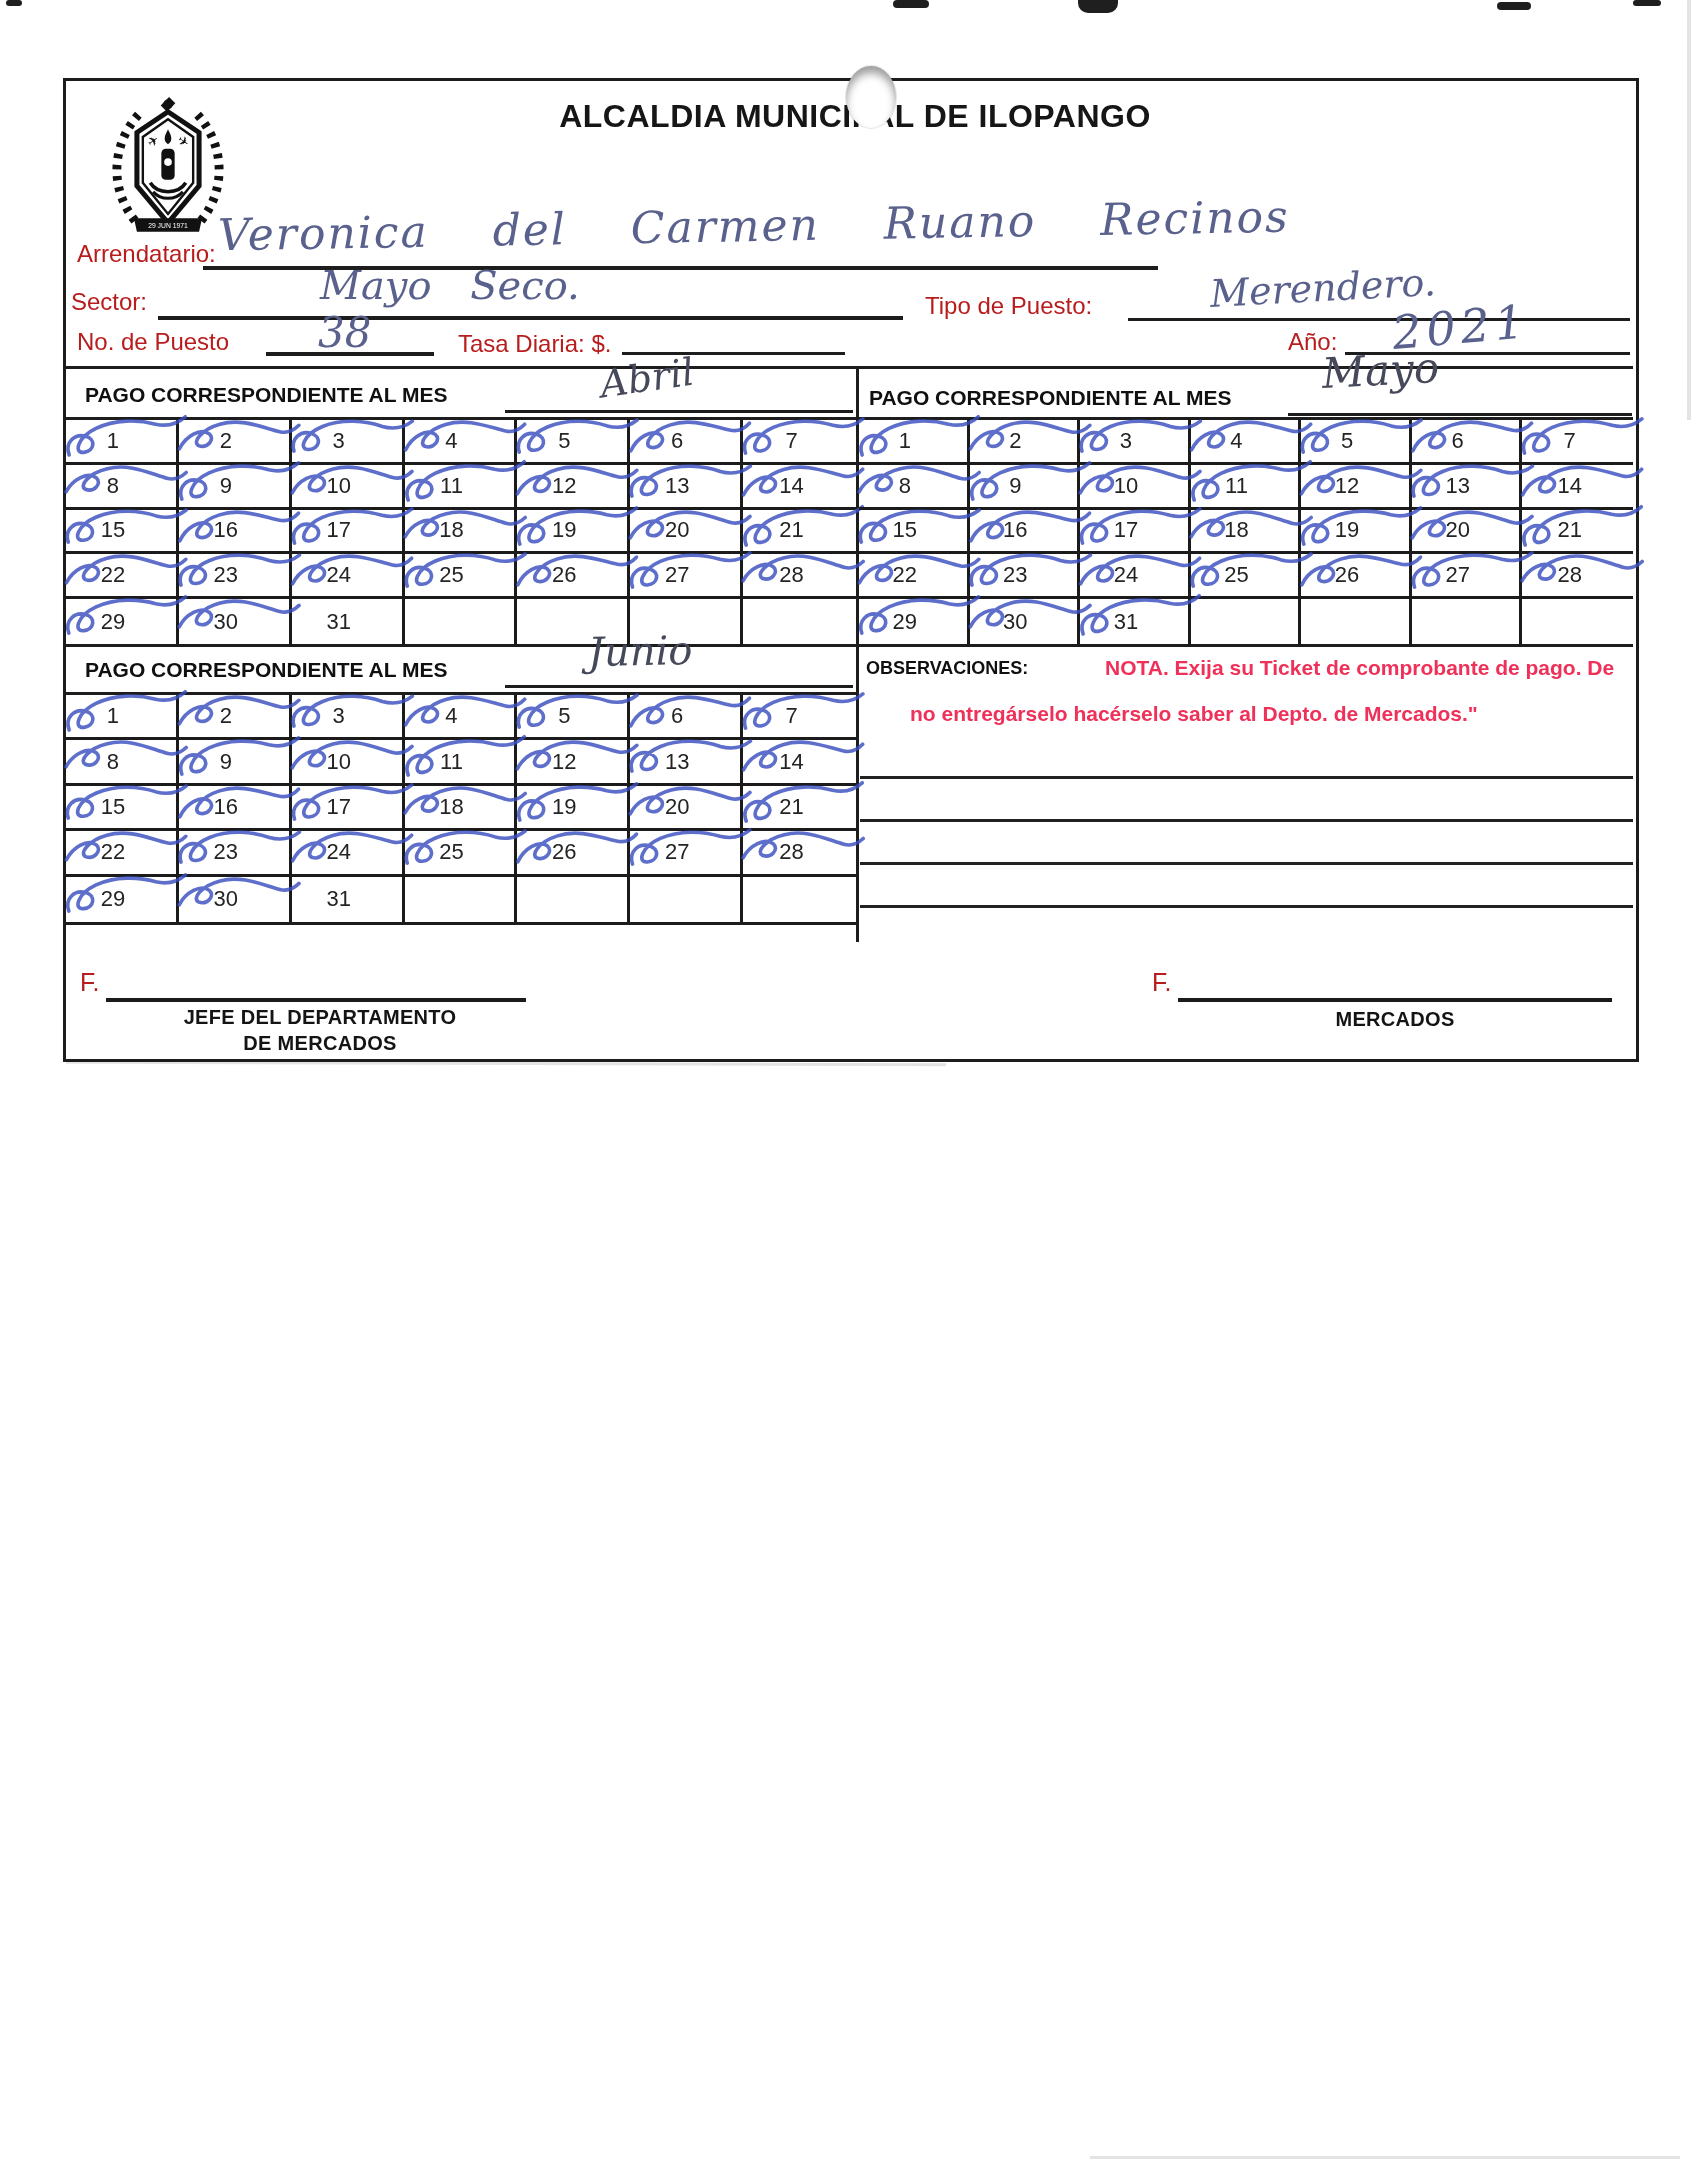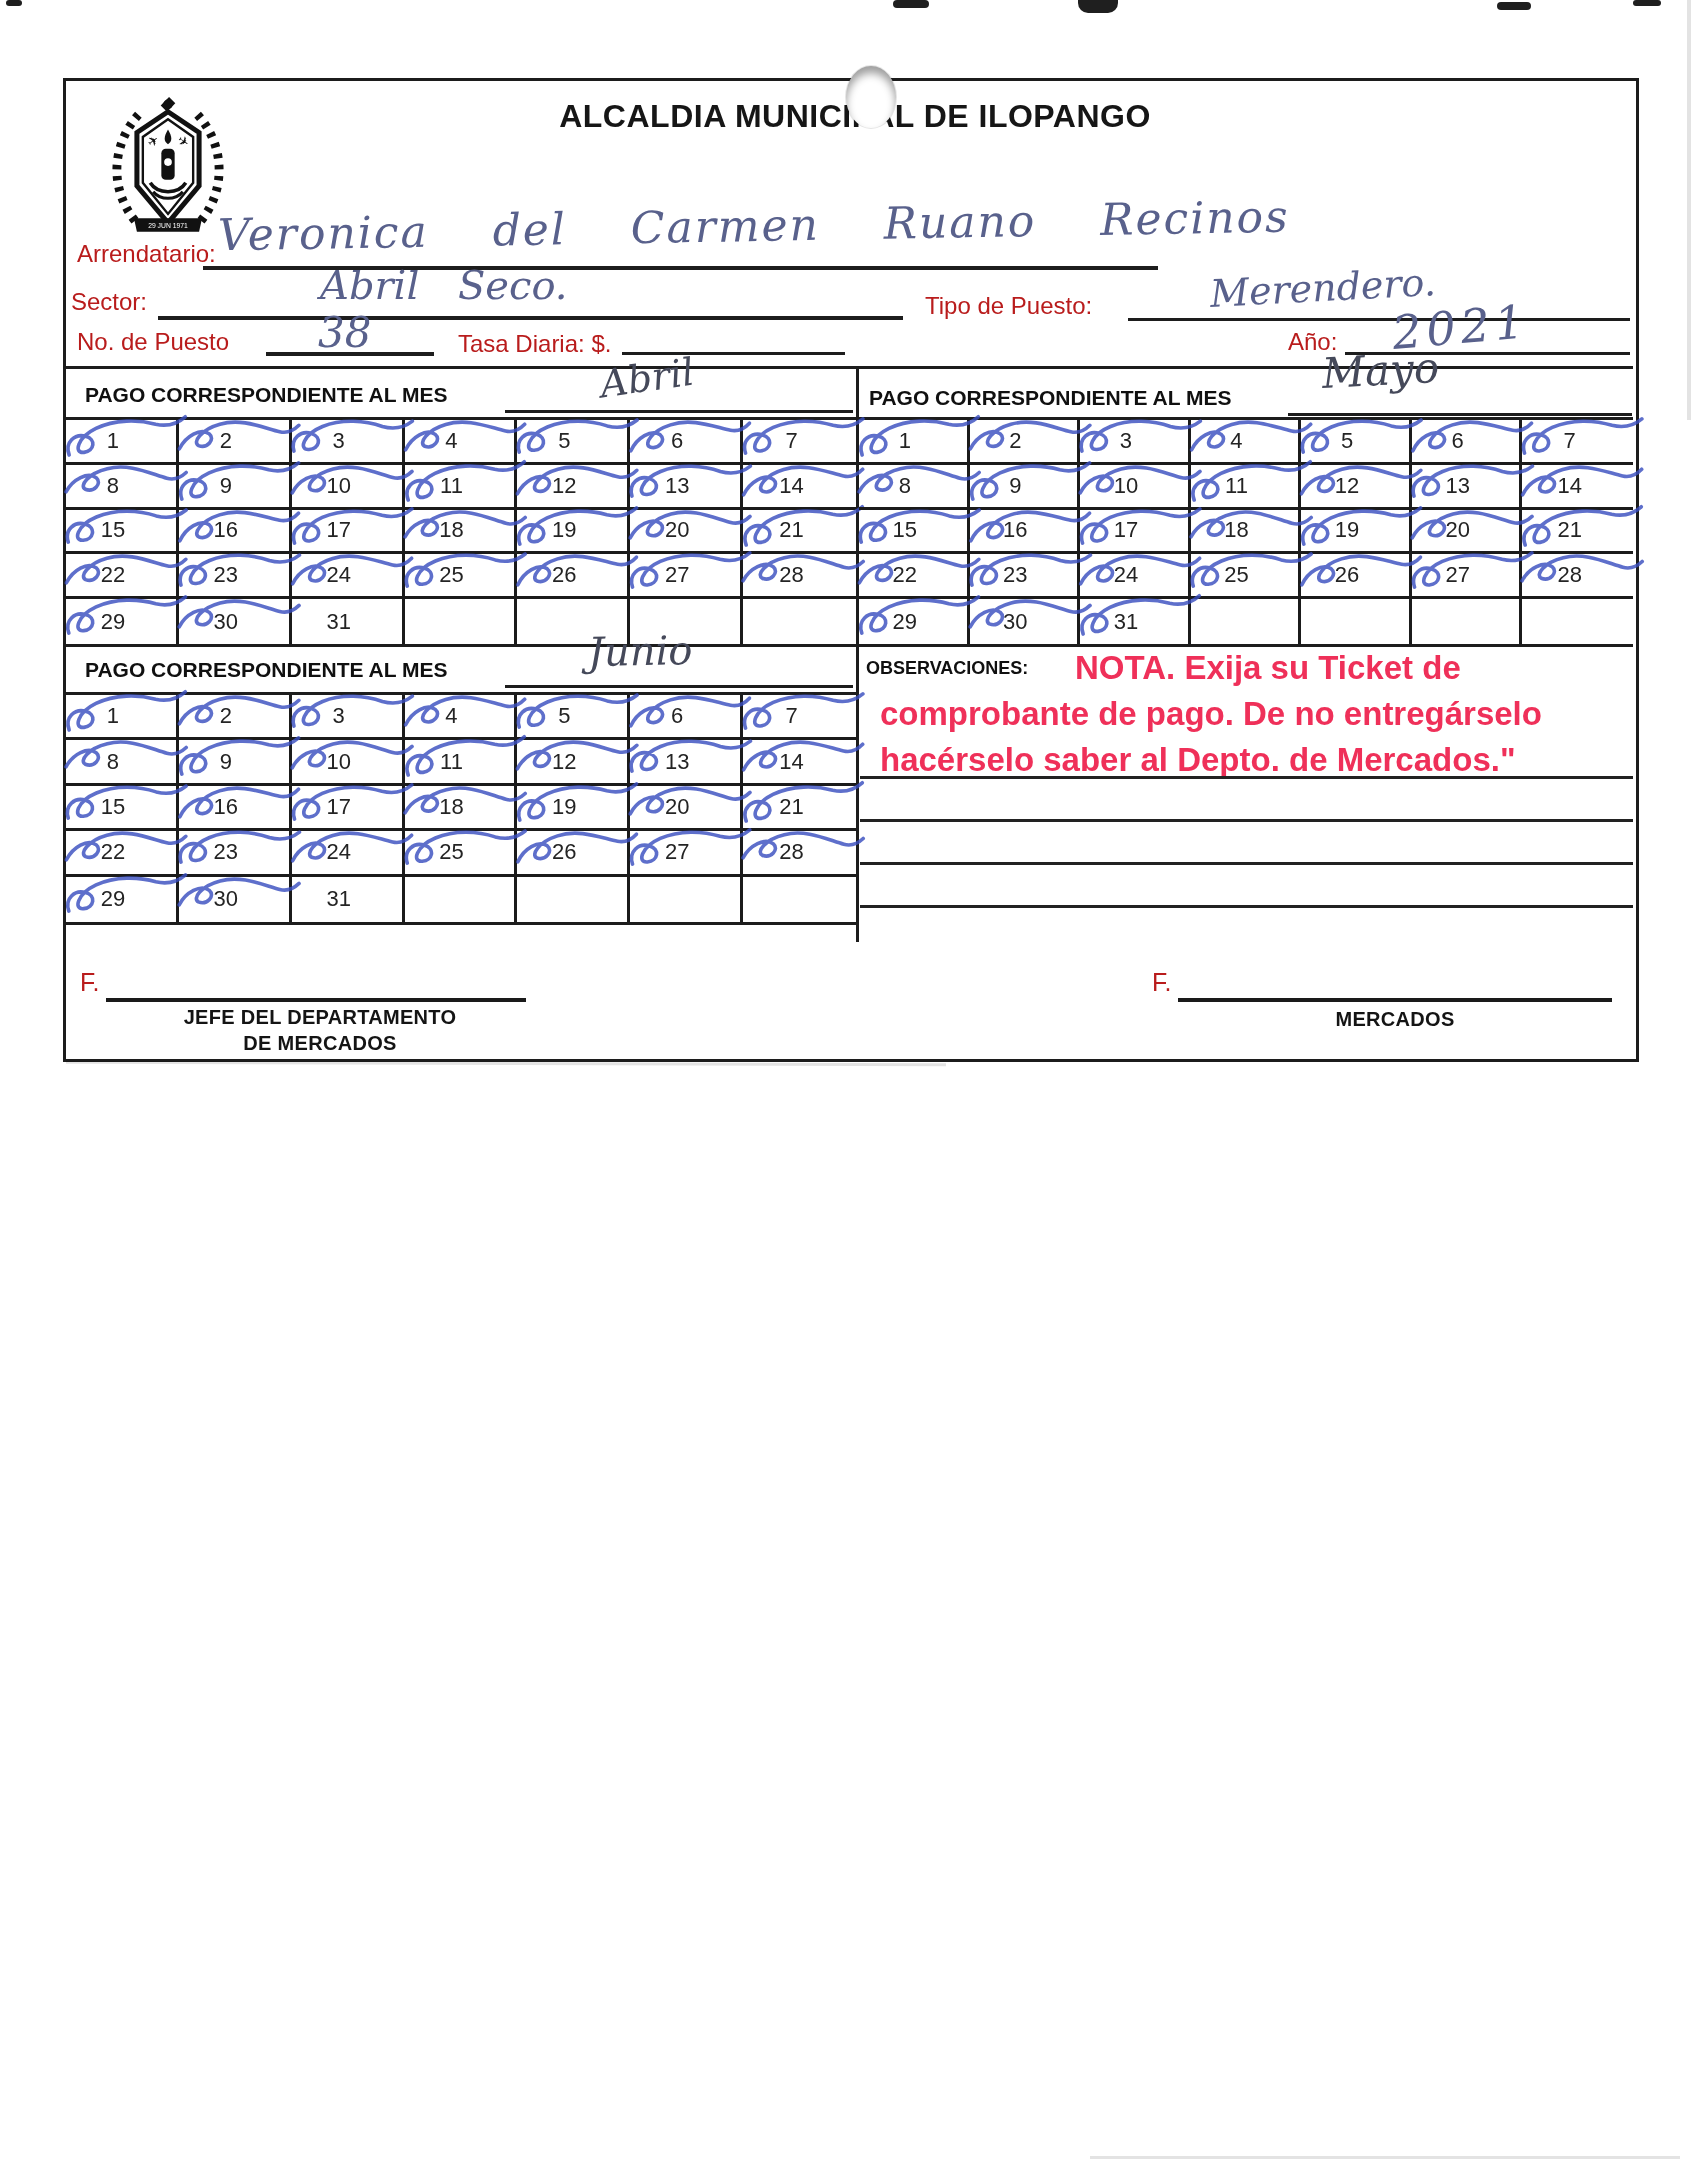--- a/index.html
+++ b/index.html
@@ -16,21 +16,21 @@
   .hw-blue{color:#59618c;}
   .hw-dark{color:#45495a;}
   .cal-grid{display:grid;grid-template-columns:repeat(7,1fr);}
   .cal-cell{position:relative;border-right:3px solid #1b1b1b;border-bottom:3px solid #1b1b1b;
             display:flex;align-items:center;justify-content:center;}
   .cal-cell:nth-child(7n){border-right:none;}
   .cal-cell:nth-last-child(-n+7){border-bottom:none;}
   .day-num{font-size:22px;color:#242424;transform:translateX(-8px);}
   .mark{position:absolute;left:-6px;top:-12px;width:128px;height:56px;overflow:visible;pointer-events:none;}
   .mark path{stroke:#3a4fc0;stroke-width:3.4;fill:none;stroke-linecap:round;opacity:.82;}
-  .nota{font-weight:bold;color:#ef3059;font-size:33px;line-height:46px;text-indent:195px;}
+  .nota{font-weight:bold;color:#ef3059;font-size:21px;line-height:46px;text-indent:195px;margin-left:30px;}
   .obs-line{height:3px;background:#222;margin-bottom:40px;}
   .sigline{background:#1a1a1a;}
   .rolelabel{font-weight:bold;font-size:20px;text-align:center;color:#141414;letter-spacing:.3px;}
   .artifact{position:absolute;background:#1f1f1f;border-radius:4px;}
   .hole{position:absolute;border-radius:50%;background:#fff;
         box-shadow:inset 0 7px 9px rgba(0,0,0,.38), 0 0 0 1px rgba(0,0,0,.10);}
   .shadowline{position:absolute;background:rgba(0,0,0,.11);}
 </style>
 </head>
 <body>
@@ -69,21 +69,21 @@
   <div class="abs title" style="left:450px;top:98px;width:810px;font-size:32px;">ALCALDIA MUNICIPAL DE ILOPANGO</div>
 
   <div class="hole" style="left:846px;top:66px;width:50px;height:62px;"></div>
 
   <div class="abs label" style="left:77px;top:240px;">Arrendatario:</div>
   <div class="abs hline" style="left:203px;top:266px;width:955px;height:4px;"></div>
   <div class="abs hw hw-blue" style="left:218px;top:200px;font-size:44px;word-spacing:48px;letter-spacing:2px;transform:rotate(-1deg);">Veronica del Carmen Ruano Recinos</div>
 
   <div class="abs label" style="left:71px;top:288px;">Sector:</div>
   <div class="abs hline" style="left:158px;top:316px;width:745px;height:4px;"></div>
-  <div class="abs hw hw-blue" style="left:320px;top:262px;font-size:40px;word-spacing:26px;">Abril Seco.</div>
+  <div class="abs hw hw-blue" style="left:320px;top:262px;font-size:40px;word-spacing:26px;">Mayo Seco.</div>
 
   <div class="abs label" style="left:925px;top:292px;">Tipo de Puesto:</div>
   <div class="abs hline" style="left:1128px;top:318px;width:502px;height:3px;"></div>
   <div class="abs hw hw-blue" style="left:1210px;top:266px;font-size:38px;transform:rotate(-3deg);">Merendero.</div>
 
   <div class="abs label" style="left:77px;top:328px;">No. de Puesto</div>
   <div class="abs hline" style="left:266px;top:352px;width:168px;height:4px;"></div>
   <div class="abs hw hw-blue" style="left:318px;top:308px;font-size:42px;">38</div>
 
   <div class="abs label" style="left:458px;top:330px;">Tasa Diaria: $.</div>

